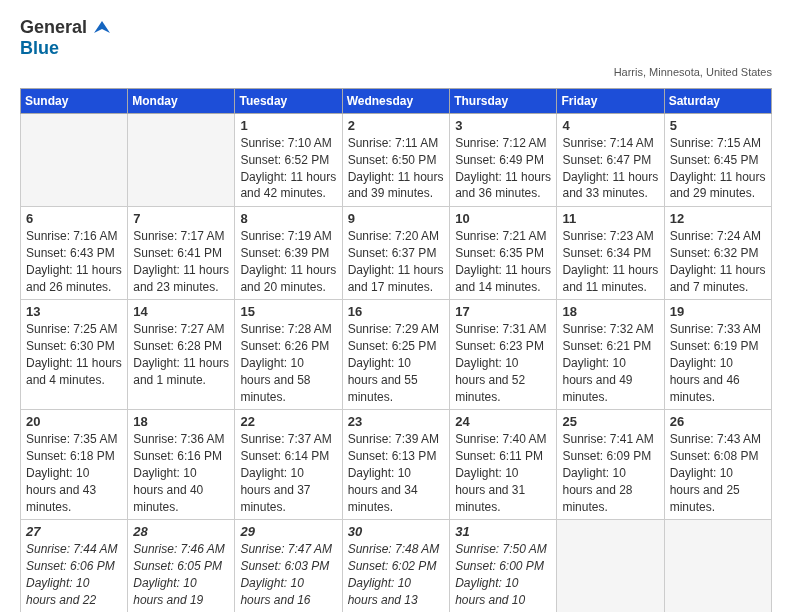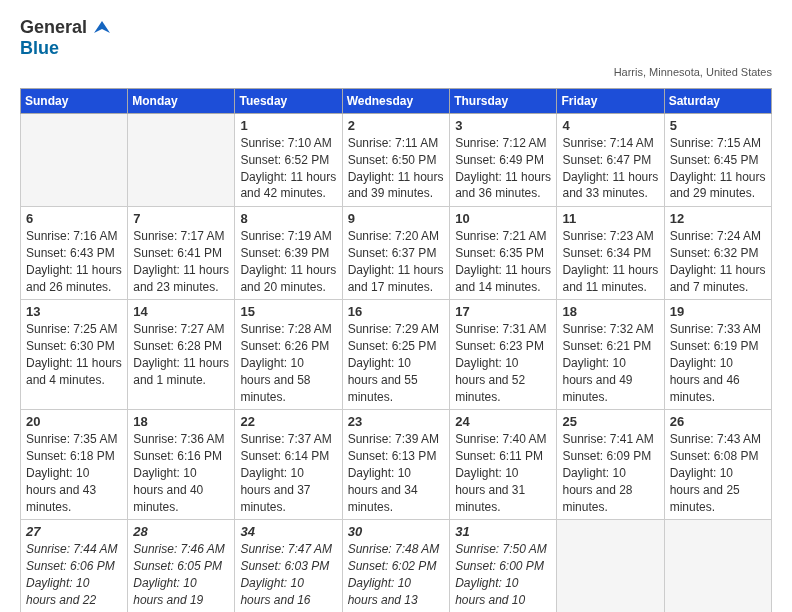--- a/index.html
+++ b/index.html
@@ -250,21 +250,21 @@
         <tr class="last-row">
           <td>
             <span class="day-number">27</span>
             <div class="day-info">Sunrise: 7:44 AM<br>Sunset: 6:06 PM<br>Daylight: 10 hours and 22 minutes.</div>
           </td>
           <td>
             <span class="day-number">28</span>
             <div class="day-info">Sunrise: 7:46 AM<br>Sunset: 6:05 PM<br>Daylight: 10 hours and 19 minutes.</div>
           </td>
           <td>
-            <span class="day-number">34</span>
+            <span class="day-number">29</span>
             <div class="day-info">Sunrise: 7:47 AM<br>Sunset: 6:03 PM<br>Daylight: 10 hours and 16 minutes.</div>
           </td>
           <td>
             <span class="day-number">30</span>
             <div class="day-info">Sunrise: 7:48 AM<br>Sunset: 6:02 PM<br>Daylight: 10 hours and 13 minutes.</div>
           </td>
           <td>
             <span class="day-number">31</span>
             <div class="day-info">Sunrise: 7:50 AM<br>Sunset: 6:00 PM<br>Daylight: 10 hours and 10 minutes.</div>
           </td>

